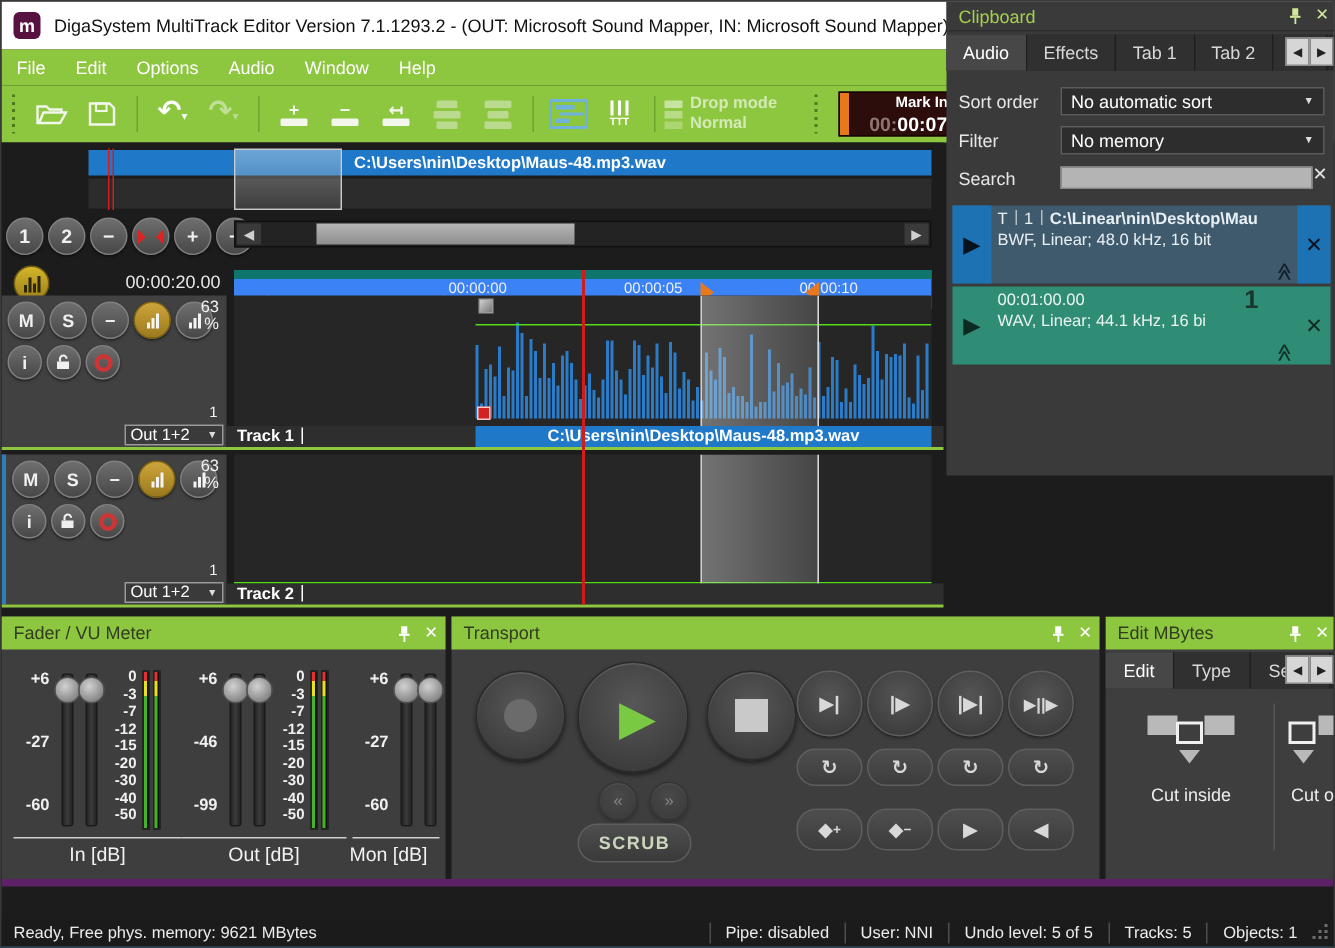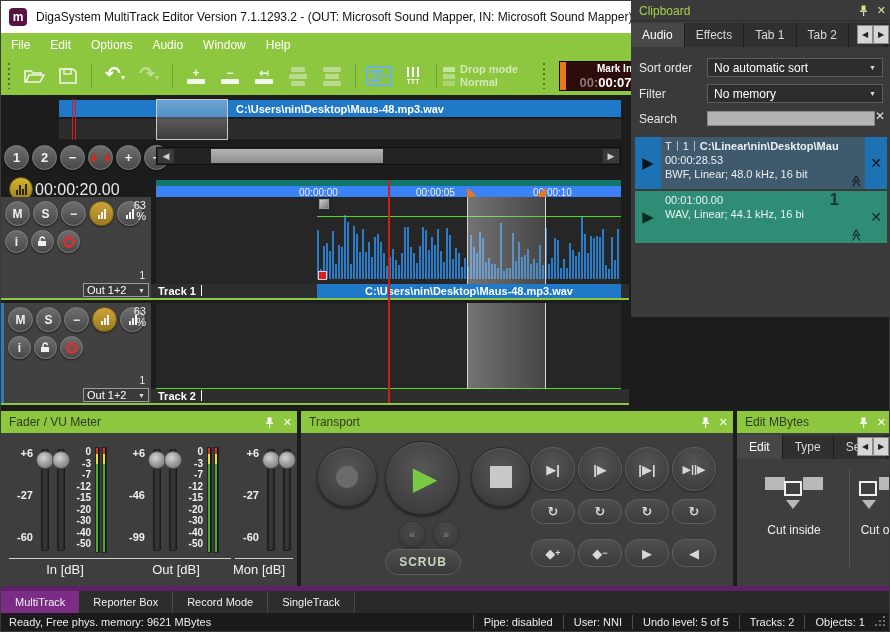--- a/index.html
+++ b/index.html
@@ -61,21 +61,21 @@
   .zoomrow{position:absolute;left:3px;top:50px;display:flex;gap:3px;}
   .zoomrow .cbtn{width:25px;height:25px;font-size:13px;}
   .bowtie{display:flex;}
   .bowtie i{width:0;height:0;border:5px solid transparent;}
   .bowtie .l{border-left-color:#d22;margin-right:-3px;}
   .bowtie .r{border-right-color:#d22;}
   .wavebtn{position:absolute;left:8px;top:82px;width:24px;height:24px;border-radius:50%;
            background:linear-gradient(180deg,#d3b52c,#9c7f18);border:1px solid #6d5a10;
            display:flex;align-items:flex-end;justify-content:center;gap:1px;padding-bottom:5px;}
   .wavebtn i{width:2px;background:#2e2608;}
-  .lenlabel{position:absolute;left:34px;top:86px;width:112px;text-align:left;font-size:16px;color:#e8e8e8;}
+  .lenlabel{position:absolute;left:34px;top:86px;width:112px;text-align:right;font-size:12px;color:#e8e8e8;}
 
   .hscroll{position:absolute;left:155px;top:52px;width:465px;height:18px;background:#232323;border:1px solid #0f0f0f;}
   .harrow{position:absolute;top:1px;width:16px;height:14px;background:#3a3a3a;color:#cfcfcf;font-size:9px;
           display:flex;align-items:center;justify-content:center;}
   .hthumb{position:absolute;left:54px;top:1px;width:172px;height:14px;background:linear-gradient(180deg,#b5b5b5,#8e8e8e);}
 
   .timesrow{position:absolute;left:128px;top:71px;width:492px;height:14px;background:#2c2c2c;color:#ececec;}
   .timesrow span{position:absolute;top:1px;font-size:11px;}
   .shblock{position:absolute;left:230px;top:0;width:62px;height:14px;background:#c41b1b;color:#fff;
            font-size:10px;font-weight:bold;text-align:center;line-height:14px;}
@@ -643,21 +643,20 @@
     <span class="cliplabel" style="top:111px">Search</span>
     <div class="clipsearch" style="top:110px"></div>
     <span class="searchx" style="top:108px">✕</span>
 
     <div class="citem" style="top:136px;background:#3f5a6d;color:#e9f0f5;">
       <div class="cplay" style="background:#1d72b4;color:#06121c;">▶</div>
       <div class="cbody">
         <div class="cline1">
           <span>T</span><span class="cvsep"></span><span>1</span><span class="cvsep"></span><b>C:\Linear\nin\Desktop\Mau</b>
         </div>
-        <div class="cline">00:00:28.53</div>
         <div class="cline">BWF, Linear; 48.0 kHz, 16 bit</div>
         <span class="chevup" style="color:#15212b">≫</span>
       </div>
       <div class="cclose" style="background:#1d72b4;color:#06121c;">✕</div>
     </div>
 
     <div class="citem" style="top:190px;background:#2f8d76;color:#eaf4f0;">
       <div class="cplay" style="color:#0c2a22;">▶</div>
       <div class="cbody">
         <div class="cline">00:01:00.00</div>
@@ -825,29 +824,23 @@
       <div class="cutblocks">
         <span class="mid" style="left:0"></span>
           <span class="bl" style="left:20px"></span>
         <span class="tri" style="left:3px"></span>
       </div>
     </div>
     <div class="toollabel" style="left:118px;top:112px;width:40px;">Cut o</div>
   </div>
 
   <div class="purplestrip"></div>
-  <div class="tabbar">
-    <div class="btab active">MultiTrack</div>
-    <div class="btab">Reporter Box</div>
-    <div class="btab">Record Mode</div>
-    <div class="btab">SingleTrack</div>
-  </div>
 
   <div class="statusbar">
     <div class="statusleft">Ready, Free phys. memory: 9621 MBytes</div>
     <div class="statusitem">Pipe: disabled</div>
     <div class="statusitem">User: NNI</div>
     <div class="statusitem">Undo level: 5 of 5</div>
-    <div class="statusitem">Tracks: 2</div>
+    <div class="statusitem">Tracks: 5</div>
     <div class="statusitem" style="margin-right:14px">Objects: 1</div>
     <div class="sgrip"></div>
   </div>
 </div>
 
 </body></html>

